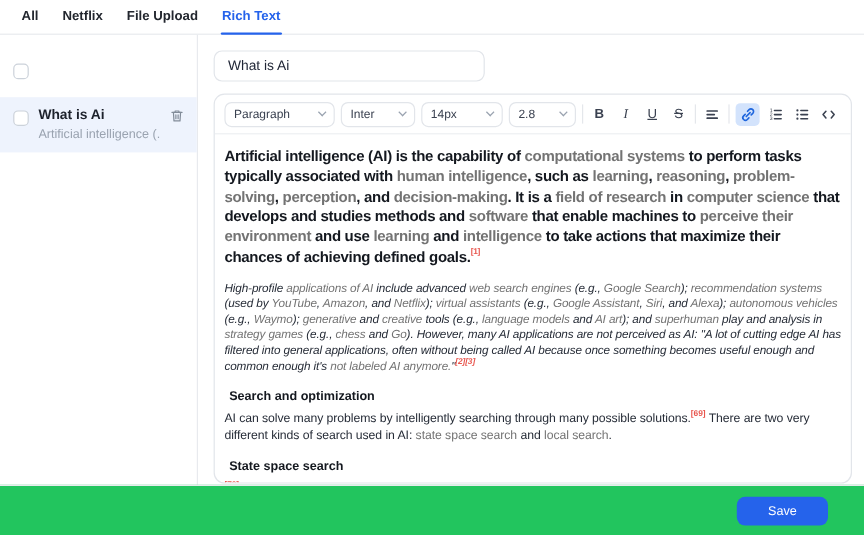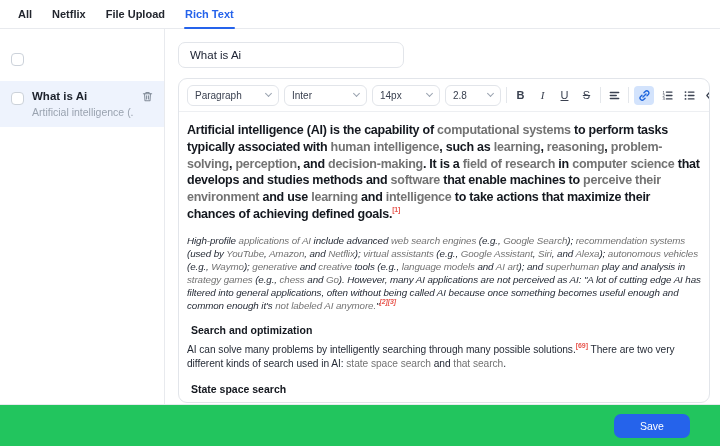--- a/index.html
+++ b/index.html
@@ -33,21 +33,21 @@
   .title-input { width:226px; height:26px; border:1px solid #e2e5ea; border-radius:7px;
     padding:0 11px; font-size:11.5px; color:#202636; font-family:inherit; outline:none; display:block; }
   .editor-card { margin-top:10px; border:1px solid #e2e5ea; border-radius:9px;
     height:325px; overflow:hidden; display:flex; flex-direction:column; background:#fff; }
 
   .toolbar { display:flex; align-items:center; gap:5px; padding:0 8px; height:33px;
     border-bottom:1px solid #edeff2; flex-shrink:0; }
   .tb-select { display:flex; align-items:center; justify-content:space-between;
     border:1px solid #e2e5ea; border-radius:6px; height:21px; padding:0 7px;
     font-size:10px; color:#3a4150; cursor:pointer; flex-shrink:0; }
-  .tb-select.w1{width:92px}.tb-select.w2{width:83px}.tb-select.w3{width:68px}.tb-select.w4{width:56px}
+  .tb-select.w1{width:92px}.tb-select.w2{width:62px}.tb-select.w3{width:68px}.tb-select.w4{width:56px}
   .chev { width:5px; height:5px; border-right:1.2px solid #9aa3b0; border-bottom:1.2px solid #9aa3b0;
     transform:rotate(45deg); margin:-3px 0 0 4px; flex-shrink:0; }
   .tb-divider { width:1px; height:16px; background:#e4e7eb; flex-shrink:0; }
   .tb-btn { width:17px; height:19px; display:flex; align-items:center; justify-content:center;
     border-radius:4px; font-size:11px; color:#3a4150; background:none; border:none; cursor:pointer; flex-shrink:0; }
   .tb-btn.g-bold { font-weight:700; }
   .tb-btn.g-italic { font-style:italic; font-family:"Liberation Serif", serif; }
   .tb-btn.g-underline { text-decoration:underline; }
   .tb-btn.g-strike { text-decoration:line-through; }
   .tb-btn.active { background:#d3e3fc; width:20px; }
@@ -193,21 +193,21 @@
                 <path d="M9.4 4L12 7l-2.6 3"></path>
             </g>
           </svg>
         </button>
       </div>
 
       <div class="content">
           <p class="lead"><span>Artificial intelligence (AI) is the capability of </span><span class="lnk">computational systems</span><span> to perform tasks typically associated with </span><span class="lnk">human intelligence</span><span>, such as </span><span class="lnk">learning</span><span>, </span><span class="lnk">reasoning</span><span>, </span><span class="lnk">problem-solving</span><span>, </span><span class="lnk">perception</span><span>, and </span><span class="lnk">decision-making</span><span>. It is a </span><span class="lnk">field of research</span><span> in </span><span class="lnk">computer science</span><span> that develops and studies methods and </span><span class="lnk">software</span><span> that enable machines to </span><span class="lnk">perceive their environment</span><span> and use </span><span class="lnk">learning</span><span> and </span><span class="lnk">intelligence</span><span> to take actions that maximize their chances of achieving defined goals.</span><sup class="ref">[1]</sup></p>
           <p class="note"><span>High-profile </span><span class="lnk">applications of AI</span><span> include advanced </span><span class="lnk">web search engines</span><span> (e.g., </span><span class="lnk">Google Search</span><span>); </span><span class="lnk">recommendation systems</span><span> (used by </span><span class="lnk">YouTube</span><span>, </span><span class="lnk">Amazon</span><span>, and </span><span class="lnk">Netflix</span><span>); </span><span class="lnk">virtual assistants</span><span> (e.g., </span><span class="lnk">Google Assistant</span><span>, </span><span class="lnk">Siri</span><span>, and </span><span class="lnk">Alexa</span><span>); </span><span class="lnk">autonomous vehicles</span><span> (e.g., </span><span class="lnk">Waymo</span><span>); </span><span class="lnk">generative</span><span> and </span><span class="lnk">creative</span><span> tools (e.g., </span><span class="lnk">language models</span><span> and </span><span class="lnk">AI art</span><span>); and </span><span class="lnk">superhuman</span><span> play and analysis in </span><span class="lnk">strategy games</span><span> (e.g., </span><span class="lnk">chess</span><span> and </span><span class="lnk">Go</span><span>). However, many AI applications are not perceived as AI: "A lot of cutting edge AI has filtered into general applications, often without being called AI because once something becomes useful enough and common enough it's </span><span class="lnk">not labeled AI anymore.</span><span>"</span><sup class="ref">[2][3]</sup></p>
           <p class="heading"><span>Search and optimization</span></p>
-          <p class="body"><span>AI can solve many problems by intelligently searching through many possible solutions.</span><sup class="ref">[69]</sup><span> There are two very different kinds of search used in AI: </span><span class="lnk">state space search</span><span> and </span><span class="lnk">that search</span><span>.</span></p>
+          <p class="body"><span>AI can solve many problems by intelligently searching through many possible solutions.</span><sup class="ref">[69]</sup><span> There are two very different kinds of search used in AI: </span><span class="lnk">state space search</span><span> and </span><span class="lnk">local search</span><span>.</span></p>
           <p class="heading"><span>State space search</span></p>
           <p class="body"><sup class="ref">[70]</sup></p>
         </div>
     </div>
   </div>
 </div>
 
 <div class="footer">
   <button class="save-btn">Save</button>
 </div>

